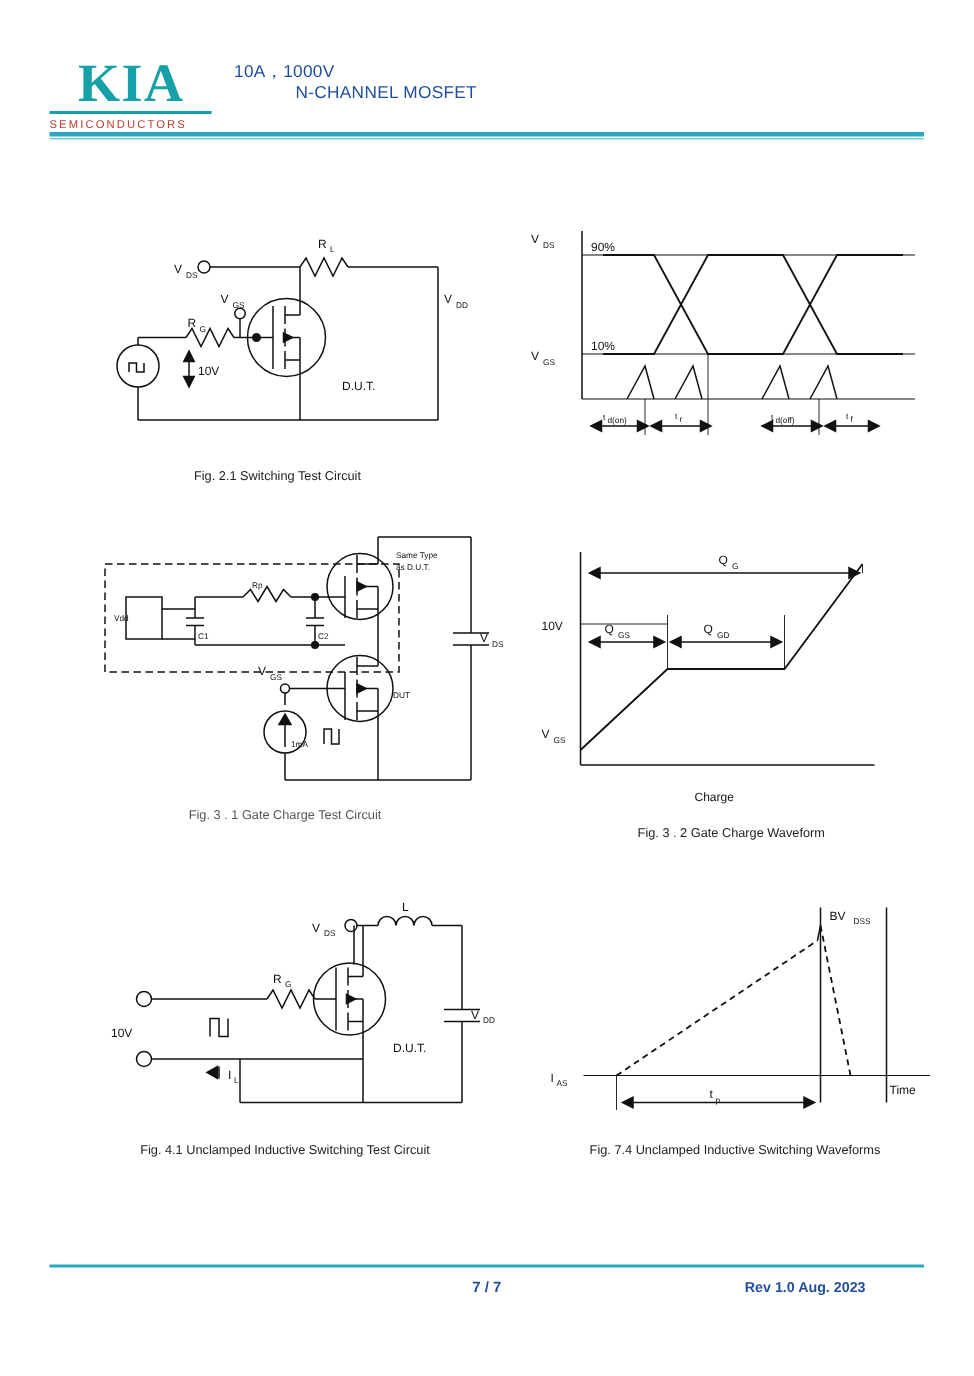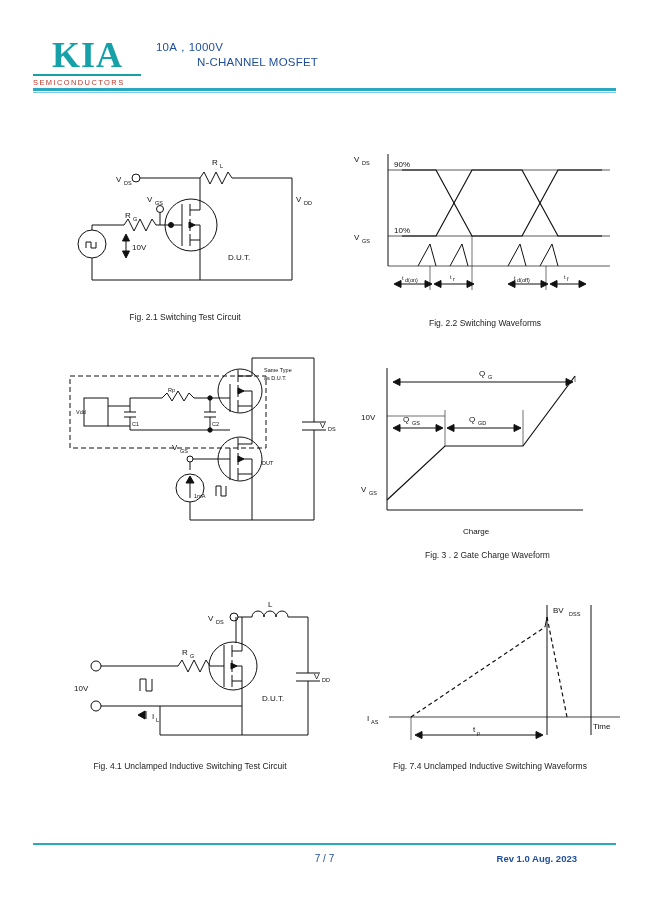--- a/index.html
+++ b/index.html
@@ -84,21 +84,21 @@
     left: 33px; top: 843px;
     width: 583px; height: 1.5px;
     background: #2aa8bf;
   }
   .footer-page {
     position: absolute;
     left: 0; top: 853px;
     width: 649px;
     text-align: center;
     font-size: 10px;
-    font-weight: normal;
+    font-weight: bold;
     color: #1f4e9c;
   }
   .footer-rev {
     position: absolute;
     right: 72px; top: 853px;
     font-size: 9.5px;
     font-weight: bold;
     color: #1f4e9c;
   }
   
@@ -244,21 +244,20 @@
     <text class="lbl" x="54" y="93">10%</text>
     <text class="lbl-sm" x="62" y="140">t</text>
     <text class="lbl-sm" x="65" y="142">d(on)</text>
     <text class="lbl-sm" x="110" y="139">t</text>
     <text class="lbl-sm" x="113" y="141">r</text>
     <text class="lbl-sm" x="174" y="140">t</text>
     <text class="lbl-sm" x="177" y="142">d(off)</text>
     <text class="lbl-sm" x="224" y="139">t</text>
     <text class="lbl-sm" x="227" y="141">f</text>
   </svg>
-  <div class="fig-caption" style="top:178px;">Fig. 2.2 Switching Waveforms</div>
 </div>
 
 <div class="fig" style="left:40px; top:340px; width:300px; height:220px;">
   <svg width="300" height="205" viewBox="0 0 300 205">
     <g stroke="#111" stroke-width="1" fill="none">
 
       <rect x="30" y="36" width="196" height="72" stroke-dasharray="5,3"></rect>
 
       <rect x="44" y="58" width="24" height="28"></rect>
       <line x1="68" y1="66" x2="90" y2="66"></line>
@@ -337,20 +336,21 @@
     <text class="lbl-sm" x="172" y="86">C2</text>
     <text class="lbl-sm" x="224" y="32">Same Type</text>
     <text class="lbl-sm" x="224" y="40">as D.U.T.</text>
     <text class="lbl" x="280" y="88">V</text>
     <text class="lbl-sub" x="288" y="91">DS</text>
     <text class="lbl" x="132" y="110">V</text>
     <text class="lbl-sub" x="140" y="113">GS</text>
     <text class="lbl-sm" x="222" y="125">DUT</text>
     <text class="lbl-sm" x="154" y="158">1mA</text>
   </svg>
+  <div class="fig-caption" style="top:198px; color:#555;">Fig. 3 . 1 Gate Charge Test Circuit</div>
 </div>
 
 <div class="fig" style="left:345px; top:350px; width:285px; height:220px;">
   <svg width="285" height="200" viewBox="0 0 285 200">
     <g stroke="#111" stroke-width="1" fill="none">
 
       <line x1="42" y1="18" x2="42" y2="160"></line>
       <line x1="42" y1="160" x2="238" y2="160"></line>
 
       <path d="M42,150 L100,96 L178,96 L230,26" stroke-width="1.2"></path>

